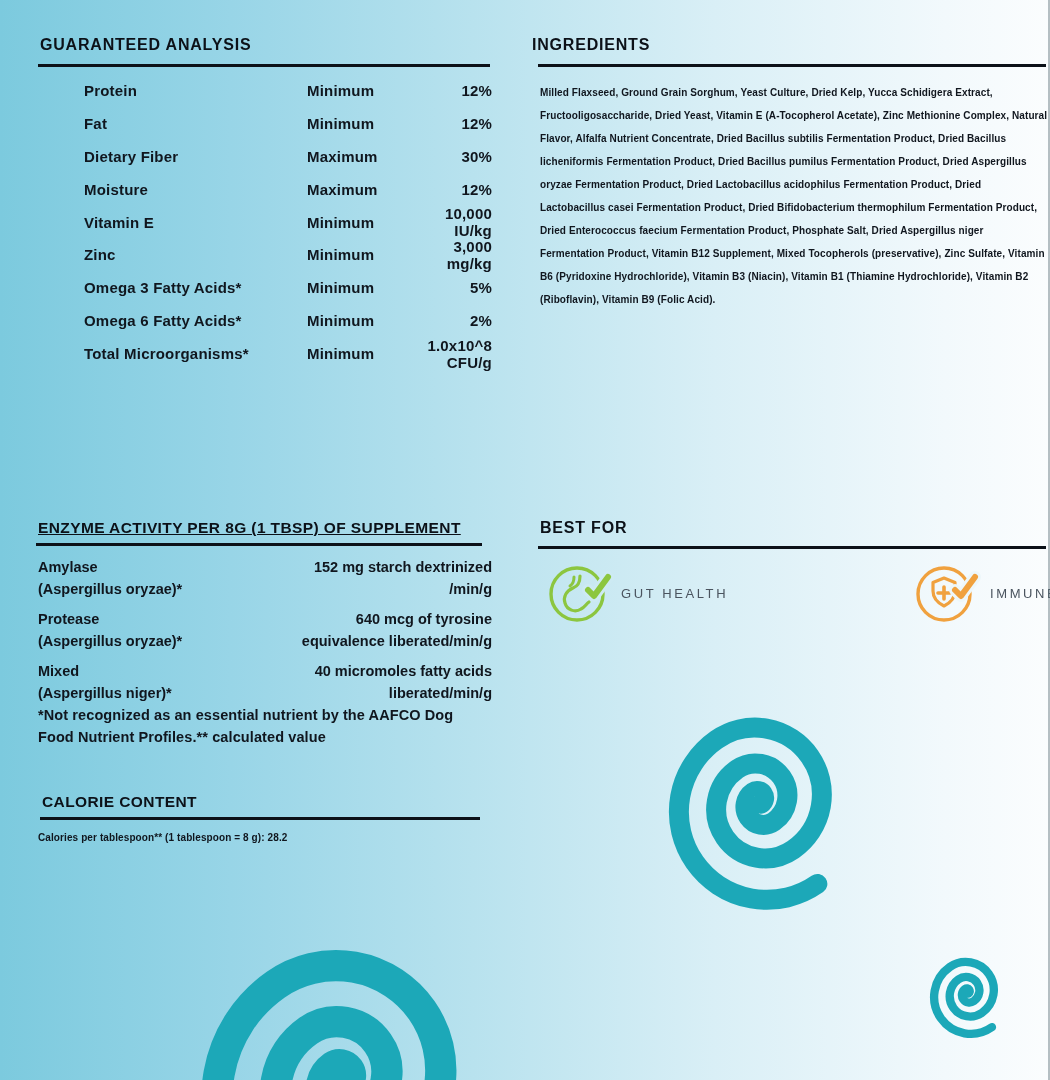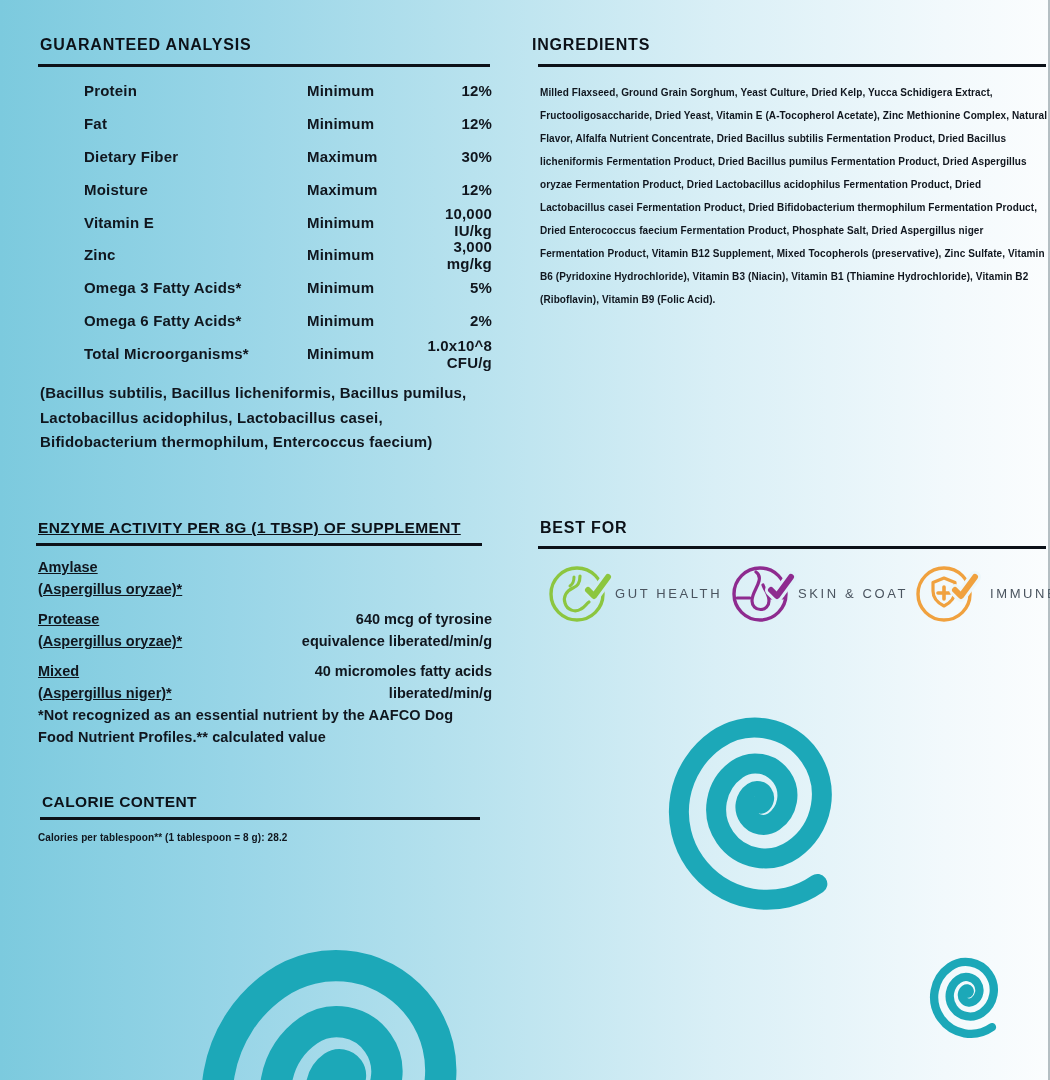--- a/index.html
+++ b/index.html
@@ -12,25 +12,25 @@
   .hdr.small{font-size:15.5px;letter-spacing:.4px;}
   .rule{position:absolute;height:3px;background:#0c1118;}
   .ga-table{position:absolute;left:40px;top:74px;width:452px;}
   .ga-row{display:flex;height:32.9px;align-items:center;font-size:15px;font-weight:700;letter-spacing:.2px;margin-left:44px;}
   .ga-label{width:223px;}
   .ga-qual{width:104px;}
   .ga-val{flex:1;text-align:right;}
   .note{position:absolute;font-size:15px;font-weight:700;line-height:24.5px;letter-spacing:.2px;}
   .enz-rows{position:absolute;left:38px;top:557px;width:454px;}
   .enz-row{display:flex;justify-content:space-between;margin-bottom:9px;font-size:14.5px;font-weight:700;line-height:21.5px;}
-  .enz-name{text-align:left;text-decoration:underline;}
+  .enz-name{text-align:left;}
   .enz-val{text-align:right;}
   .body-text{position:absolute;font-size:10px;font-weight:700;letter-spacing:.1px;}
   .ingredients{line-height:23px;width:508px;}
-  .bf-item{position:absolute;top:562px;display:flex;align-items:center;gap:0;}
+  .bf-item{position:absolute;top:562px;display:flex;align-items:center;gap:6px;}
   .bf-label{font-size:13px;letter-spacing:2.6px;color:#4a545f;font-weight:400;white-space:nowrap;}
   .spiral{position:absolute;}
   .edge-line{position:absolute;right:0;top:0;width:2px;height:100%;background:#5f737d;opacity:.45;}
 </style>
 </head>
 <body>
 
 <div class="canvas">
 
   <svg width="0" height="0" style="position:absolute">
@@ -85,30 +85,33 @@
         <span class="ga-qual">Minimum</span>
         <span class="ga-val">2%</span>
       </div>
     <div class="ga-row">
         <span class="ga-label">Total Microorganisms*</span>
         <span class="ga-qual">Minimum</span>
         <span class="ga-val">1.0x10^8 CFU/g</span>
       </div>
   </div>
 
-  <div class="note" style="left:40px;top:381px;width:452px;">(Bacillus subtilis, Bacillus licheniformis, Bacillus pumilus, Lactobacillus acidophilus, Lactobacillus casei, Bifidobacterium thermophilum, Entercoccus faecium)</div>
 
   <div class="hdr small" style="left:38px;top:519px;text-decoration:underline;">ENZYME ACTIVITY PER 8G (1 TBSP) OF SUPPLEMENT</div>
   <div class="rule" style="left:36px;top:543px;width:446px;"></div>
 
   <div class="enz-rows">
     <div class="enz-row">
       <div class="enz-name">
           <div>Amylase</div>
           <div>(Aspergillus oryzae)*</div>
+        </div>
+      <div class="enz-val">
+          <div>152 mg starch dextrinized</div>
+          <div>/min/g</div>
         </div>
     </div>
     <div class="enz-row">
       <div class="enz-name">
           <div>Protease</div>
           <div>(Aspergillus oryzae)*</div>
         </div>
       <div class="enz-val">
           <div>640 mcg of tyrosine</div>
           <div>equivalence liberated/min/g</div>
@@ -143,30 +146,20 @@
     <svg width="66" height="62" viewBox="0 0 66 62">
       <circle cx="28" cy="32" r="26" fill="none" stroke="#8CC63F" stroke-width="3.4"></circle>
       <path d="M31 14c0 7-2 10-7 12-7 3-10 9-8 15 2 7 10 10 16 6 4-2 5-5 8-7" fill="none" stroke="#8CC63F" stroke-width="3.2" stroke-linecap="round"></path>
       <path d="M25 15c0 5-1 7-4 9" fill="none" stroke="#8CC63F" stroke-width="3" stroke-linecap="round"></path>
       <path d="M39 28 L45 34 L59 15" fill="none" stroke="#CDEAF3" stroke-width="12" stroke-linecap="round" stroke-linejoin="round"></path>
       <path d="M39 28 L45 34 L59 15" fill="none" stroke="#8CC63F" stroke-width="6" stroke-linecap="round" stroke-linejoin="round"></path>
     </svg>
     <span class="bf-label">GUT HEALTH</span>
   </div>
 
-  <div class="bf-item" style="left:732px;">
-    <svg width="66" height="62" viewBox="0 0 66 62">
-      <circle cx="28" cy="32" r="26" fill="none" stroke="#8E2B8F" stroke-width="3.4"></circle>
-      <path d="M5 36 H18 M38 36 H51" stroke="#8E2B8F" stroke-width="3" stroke-linecap="round"></path>
-      <path d="M24 10c3 2 4 5 3 9-2 8-7 12-7 20a8.5 8.5 0 0 0 17 0c0-7-4-10-6-16" fill="none" stroke="#8E2B8F" stroke-width="3.2" stroke-linecap="round"></path>
-      <path d="M39 28 L45 34 L59 15" fill="none" stroke="#DDF1F7" stroke-width="12" stroke-linecap="round" stroke-linejoin="round"></path>
-      <path d="M39 28 L45 34 L59 15" fill="none" stroke="#8E2B8F" stroke-width="6" stroke-linecap="round" stroke-linejoin="round"></path>
-    </svg>
-    <span class="bf-label">SKIN &amp; COAT</span>
-  </div>
 
   <div class="bf-item" style="left:916px;gap:8px;">
     <svg width="66" height="62" viewBox="0 0 66 62">
       <circle cx="28" cy="32" r="26" fill="none" stroke="#F0A13E" stroke-width="3.4"></circle>
       <path d="M28 16l11 4.5v8.5c0 8-5 12-11 15-6-3-11-7-11-15v-8.5z" fill="none" stroke="#F0A13E" stroke-width="3.2" stroke-linejoin="round"></path>
       <path d="M28 25v12 M22 31h12" stroke="#F0A13E" stroke-width="3.6" stroke-linecap="round"></path>
       <path d="M39 28 L45 34 L59 15" fill="none" stroke="#EDF7FA" stroke-width="12" stroke-linecap="round" stroke-linejoin="round"></path>
       <path d="M39 28 L45 34 L59 15" fill="none" stroke="#F0A13E" stroke-width="6" stroke-linecap="round" stroke-linejoin="round"></path>
     </svg>
     <span class="bf-label">IMMUNE</span>

